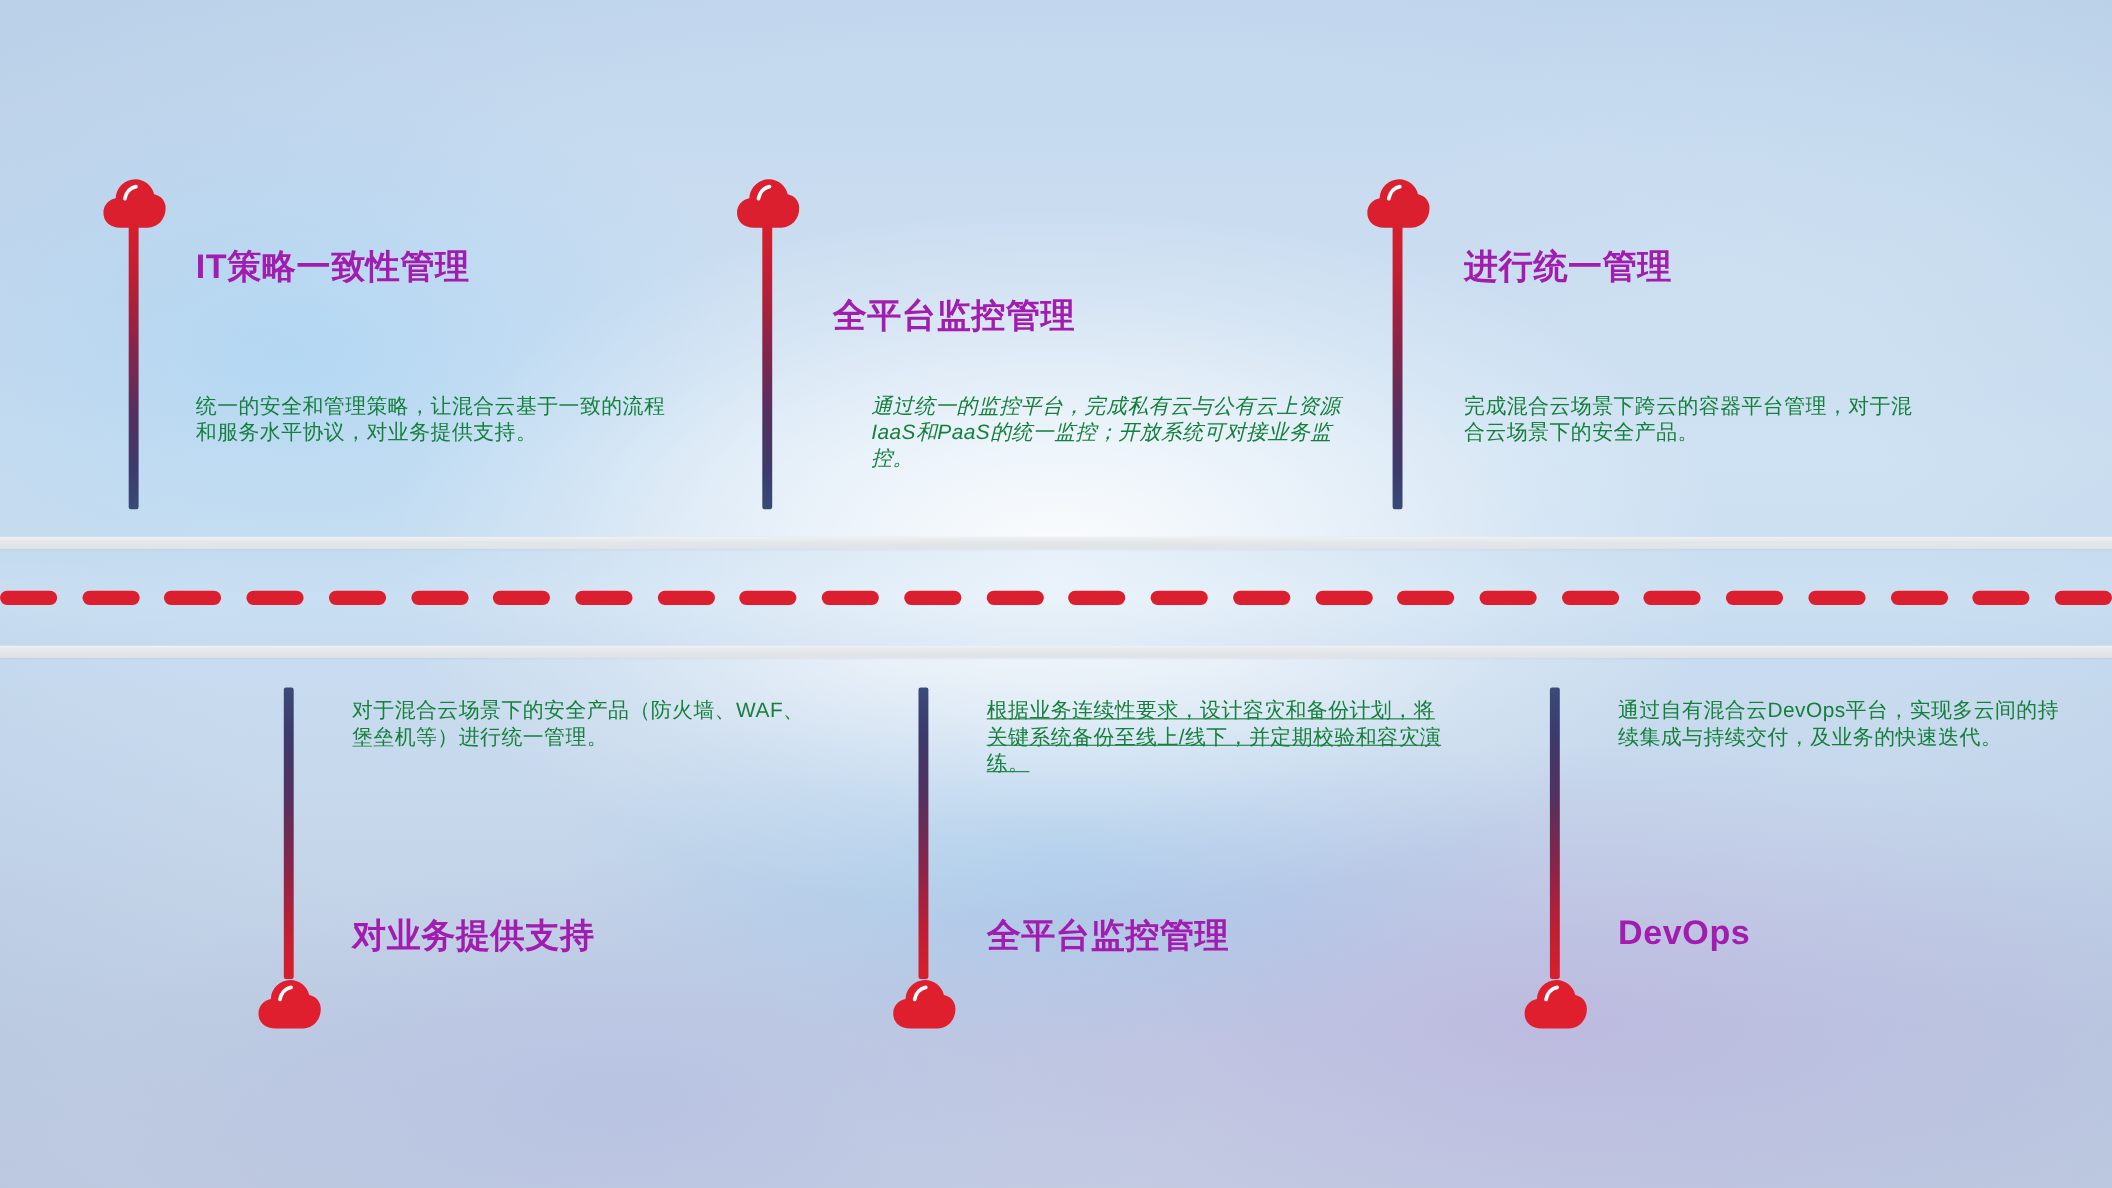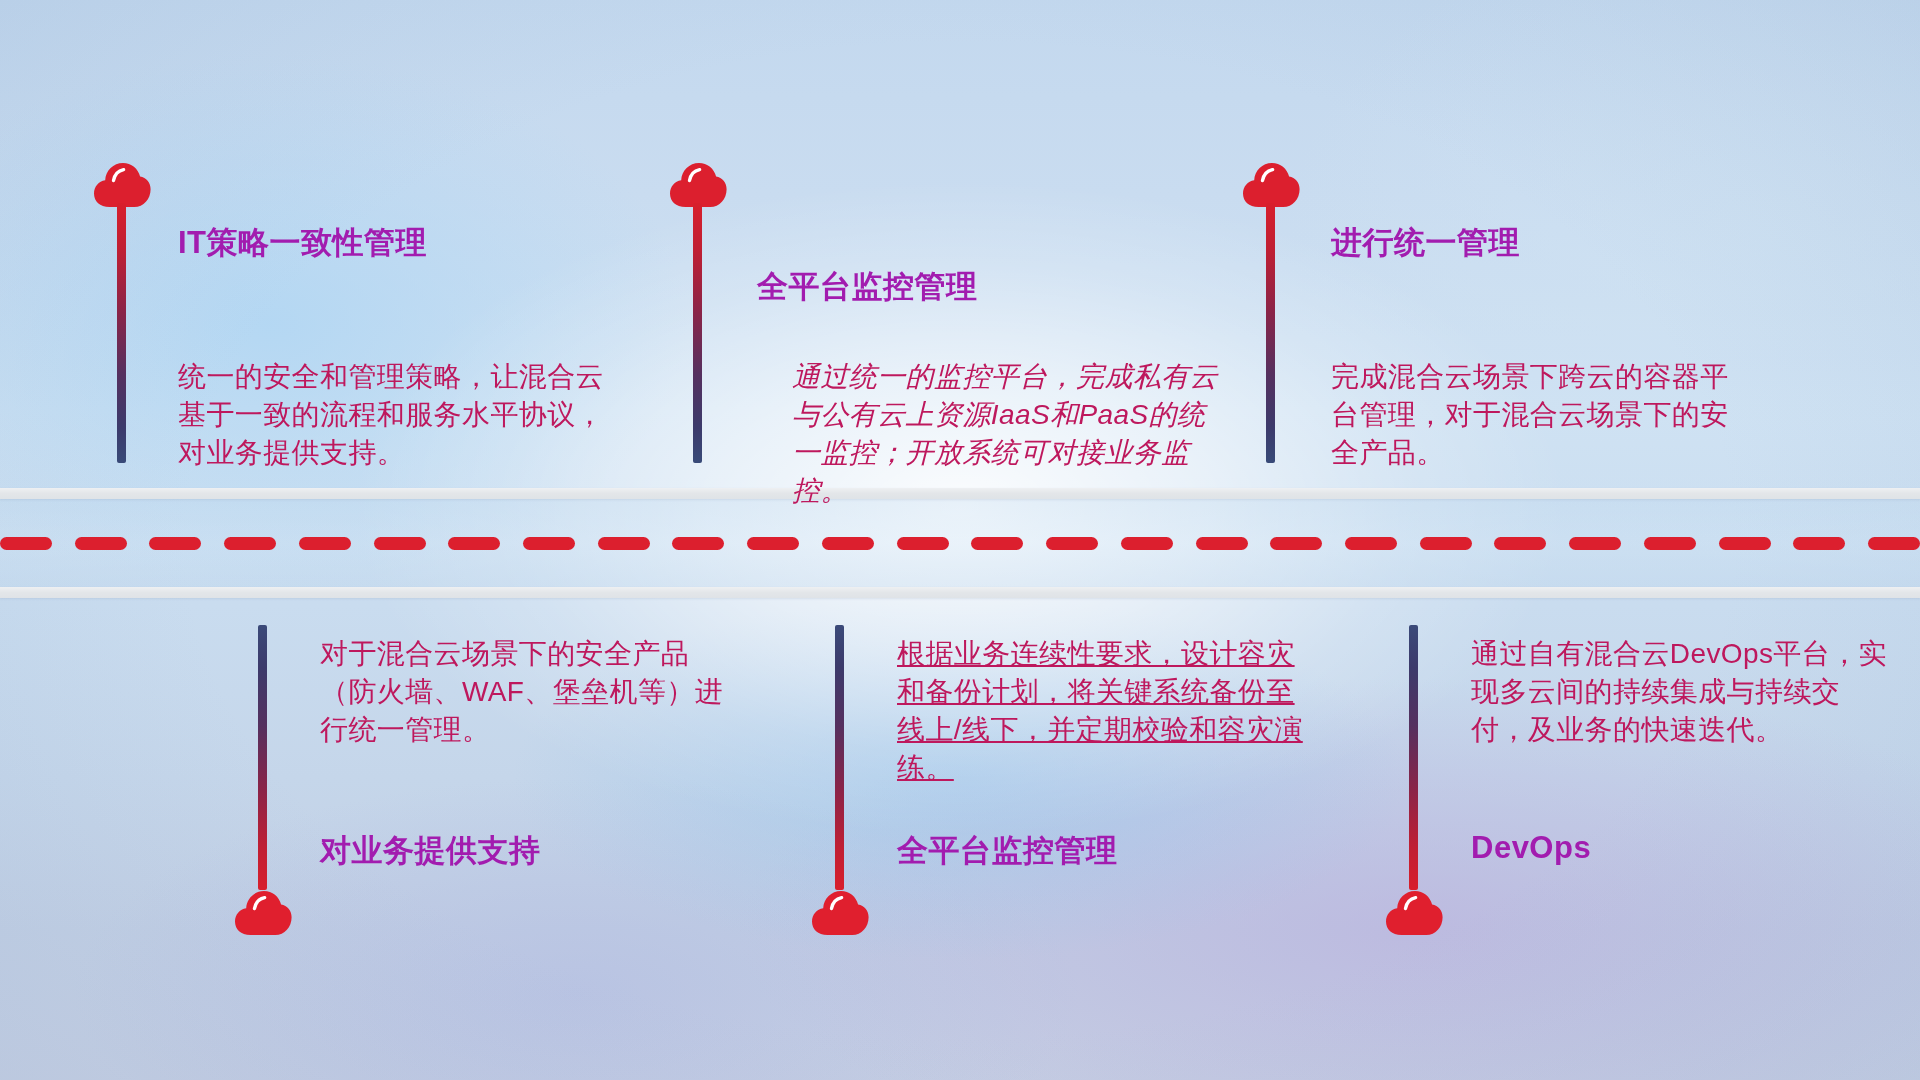--- a/index.html
+++ b/index.html
@@ -44,21 +44,21 @@
   .road-dash-wrap{position:absolute;left:0;width:1920px;height:14px;display:flex;align-items:center;}
   .dash{height:13px;border-radius:7px;background:#dc1f2e;flex:0 0 auto;}
 
   
   .col{position:absolute;z-index:3;}
   .stem{position:absolute;width:9px;border-radius:2px;}
   .stem.top{background:linear-gradient(180deg,#d81f2c 0%,#c01f33 18%,#8a2448 42%,#55305f 66%,#3c3a6b 86%,#384a78 100%);}
   .stem.bottom{background:linear-gradient(180deg,#3b4a79 0%,#3c3a6b 16%,#55305f 38%,#8a2448 62%,#c01f33 84%,#d81f2c 100%);}
   .cloud{position:absolute;width:62px;height:48px;}
   .title{position:absolute;font-size:31px;font-weight:700;color:#a21caf;letter-spacing:0.5px;white-space:nowrap;}
-  .body-txt{position:absolute;font-size:28px;line-height:38px;color:#be185d;letter-spacing:0.4px;}
+  .body-txt{position:absolute;font-size:19px;line-height:24px;color:#15803d;letter-spacing:0.4px;}
 </style>
 </head>
 <body>
 
 <div id="bg">
   <div class="bg-layer bg-base"></div>
   <div class="bg-layer bg-glow-left"></div>
   <div class="bg-layer bg-glow-right"></div>
   <div class="bg-layer bg-purple"></div>
   <div class="bg-layer bg-blue-bottom"></div>

